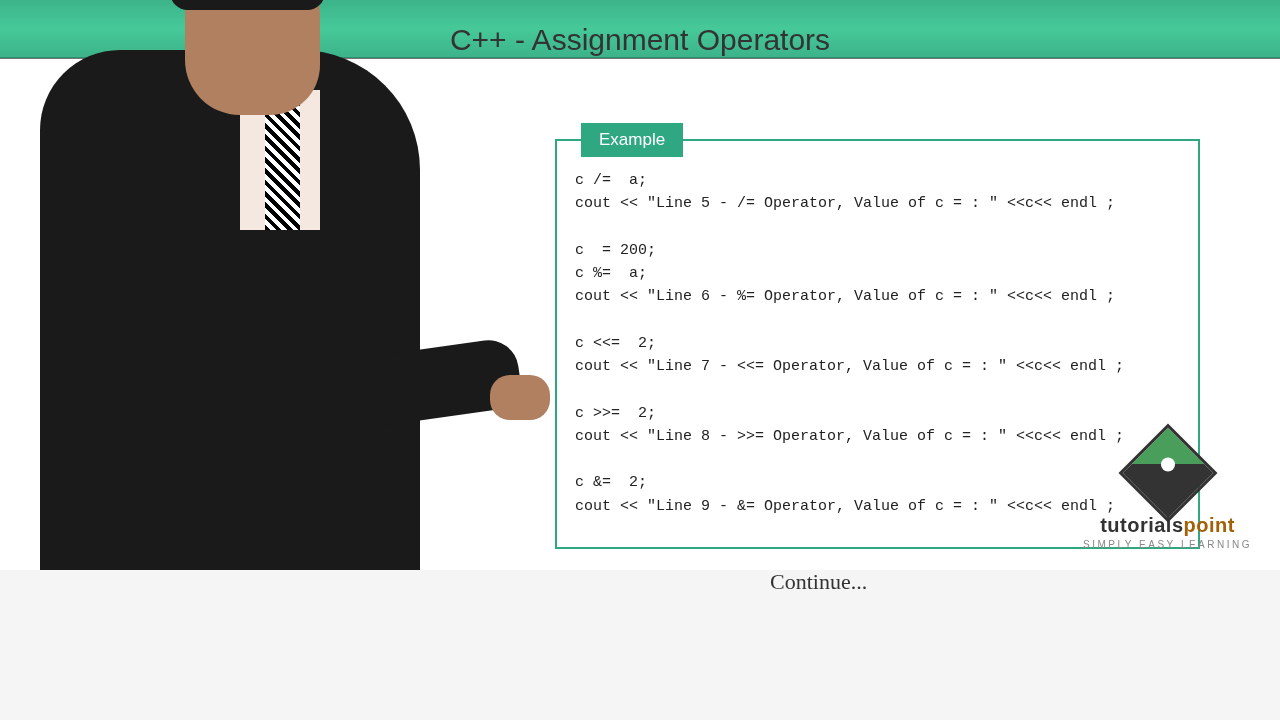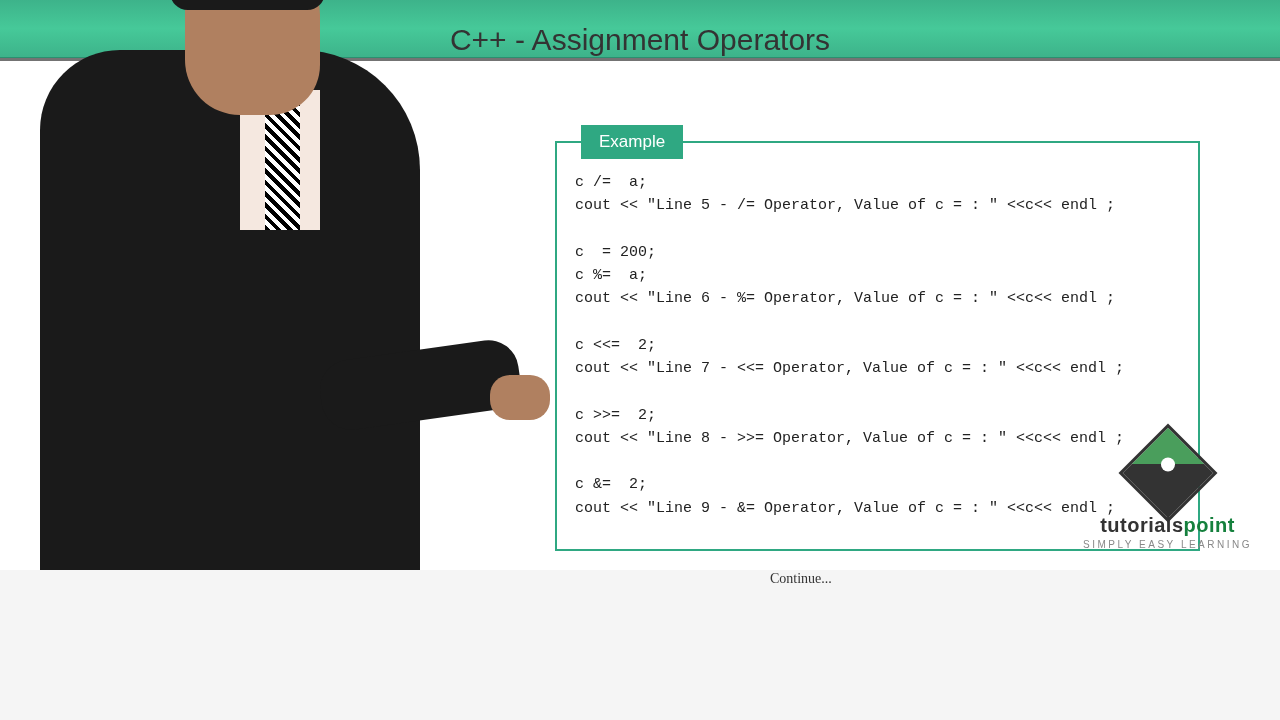--- a/index.html
+++ b/index.html
@@ -23,21 +23,21 @@
   .title-text {
     font-size: 30px;
     color: #333;
     font-weight: 400;
   }
   .slide-area {
     width: 100%;
     height: 512px;
     background: #ffffff;
     position: relative;
-    border-top: 3px solid #737373;
+    border-top: 1px solid #737373;
   }
   .presenter {
     position: absolute;
     left: 40px;
     bottom: 0;
     width: 440px;
     height: 620px;
     z-index: 5;
   }
   .presenter-body {
@@ -126,21 +126,21 @@
     font-family: "Courier New", monospace;
     font-size: 15px;
     line-height: 1.55;
     color: #222;
     white-space: pre;
   }
   .continue-text {
     position: absolute;
     top: 510px;
     left: 770px;
-    font-size: 14px;
+    font-size: 22px;
     color: #333;
     font-family: Georgia, serif;
   }
   .logo-area {
     position: absolute;
     bottom: 20px;
     right: 28px;
     text-align: center;
   }
   .logo-diamond {
@@ -164,21 +164,21 @@
     width: 14px; height: 14px;
     background: #fff;
     border-radius: 50%;
   }
   .logo-name {
     font-size: 20px;
     font-weight: bold;
     color: #333;
     letter-spacing: 0.5px;
   }
-  .logo-name .green { color: #15803d; }
+  .logo-name .green { color: #a16207; }
   .logo-tagline {
     font-size: 10px;
     color: #888;
     letter-spacing: 2.5px;
     margin-top: 2px;
   }
 </style>
 </head>
 <body>
 

